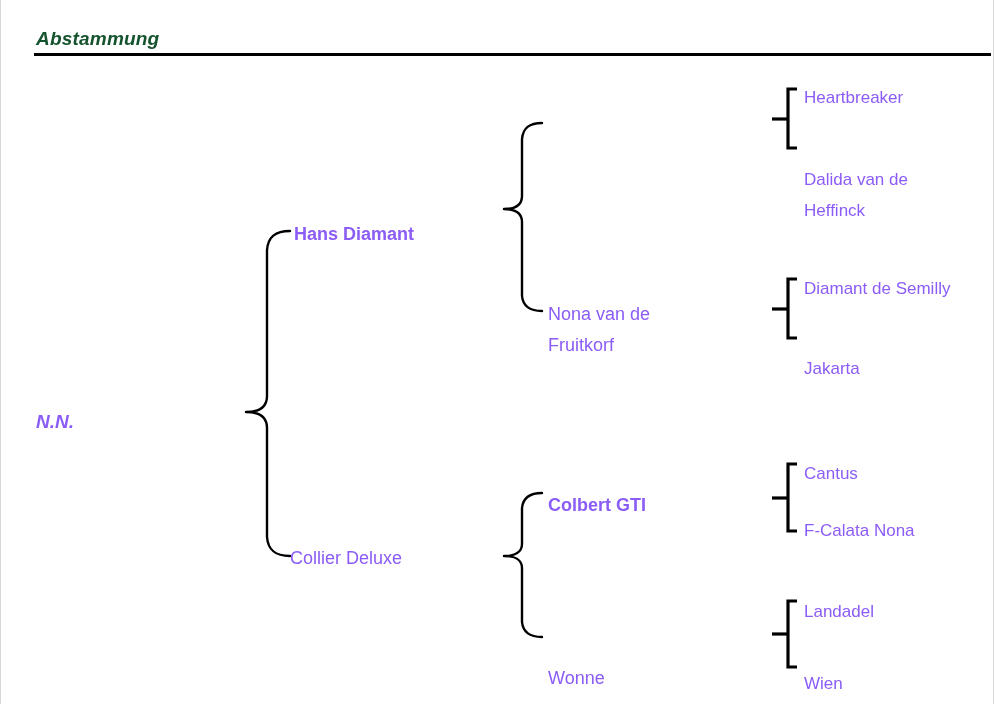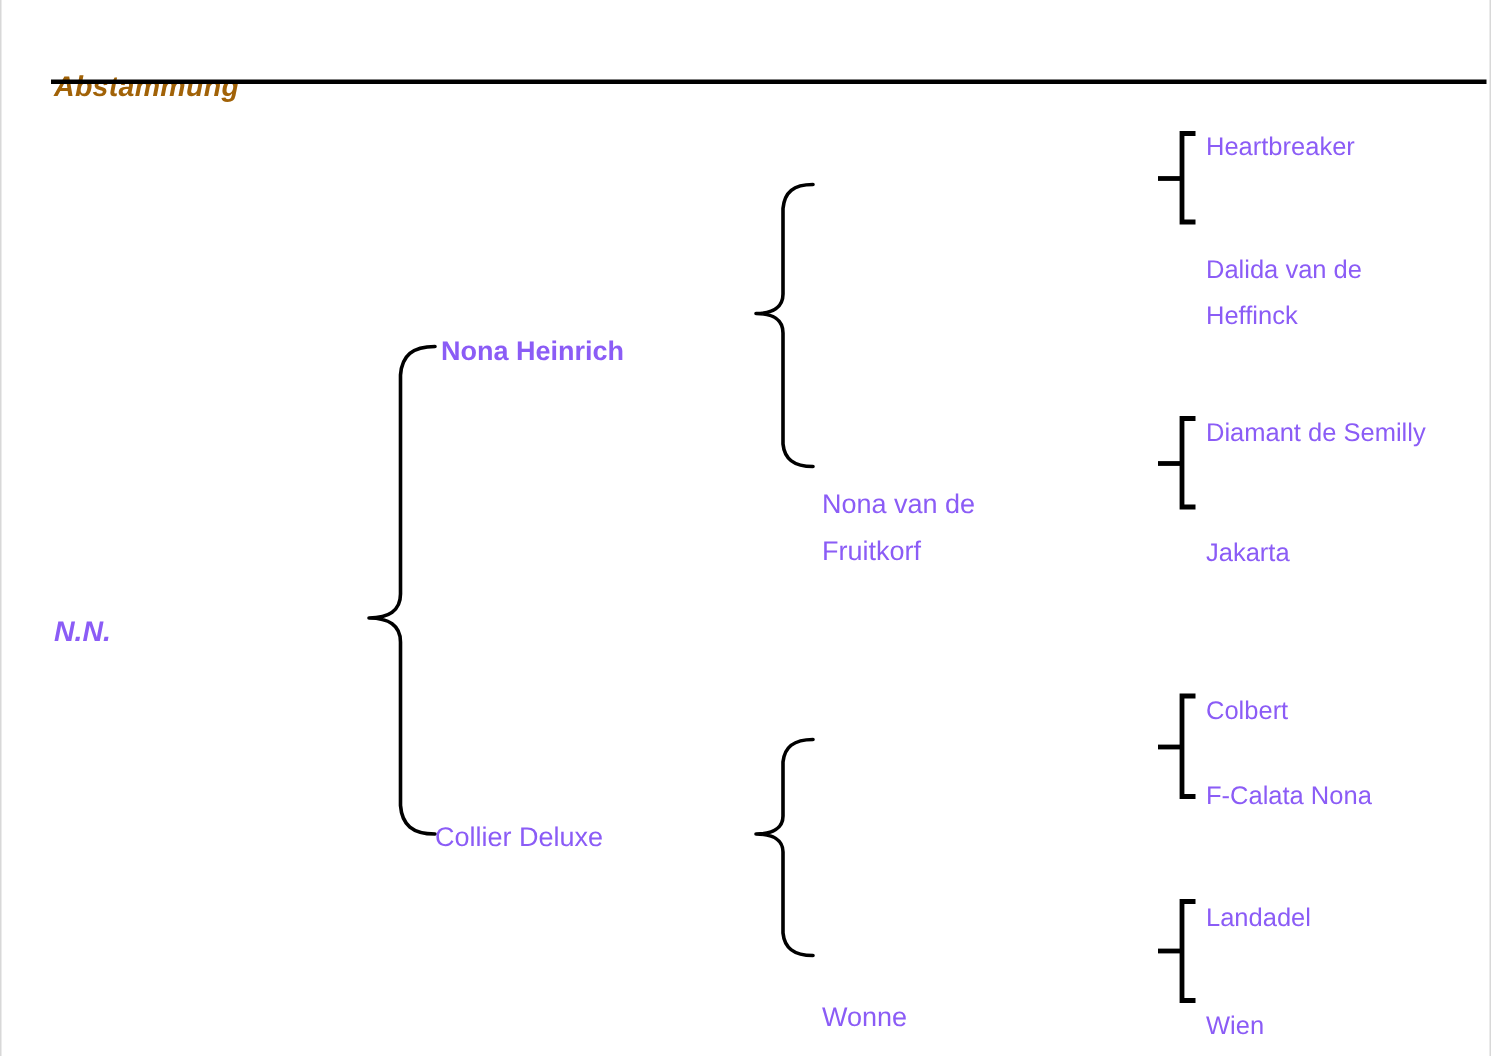--- a/index.html
+++ b/index.html
@@ -22,24 +22,23 @@
   }
 
   
   #header-title {
     position: absolute;
     left: 35px;
     top: 28px;
     font-size: 19px;
     font-weight: bold;
     font-style: italic;
-    color: #a16207;
+    color: #14532d;
     letter-spacing: 0.2px;
     white-space: nowrap;
-    margin-top: 20px;
   }
   #header-rule {
     position: absolute;
     left: 33px;
     top: 53px;
     width: 957px;
     height: 3px;
     background: #000000;
   }
 
@@ -133,30 +132,31 @@
 
       <g>
         <path d="M 796 601 L 787 601 L 787 667 L 796 667"></path>
         <path d="M 787 634 L 771 634"></path>
       </g>
     </g>
   </svg>
 
   <div class="node gen1" style="left:35px; top:406px;">N.N.</div>
 
-  <div class="node gen2 bold" style="left:293px; top:219px;">Nona Heinrich</div>
+  <div class="node gen2 bold" style="left:293px; top:219px;">Hans Diamant</div>
   <div class="node gen2" style="left:289px; top:543px;">Collier Deluxe</div>
 
-  <div class="node gen3" style="left:547px; top:299px;margin-top:22px;">Nona van de
+  <div class="node gen3" style="left:547px; top:299px;">Nona van de
 Fruitkorf</div>
+  <div class="node gen3 bold" style="left:547px; top:490px;">Colbert GTI</div>
   <div class="node gen3" style="left:547px; top:623px;margin-top:40px;">Wonne</div>
 
   <div class="node gen4" style="left:803px; top:82px;">Heartbreaker</div>
   <div class="node gen4" style="left:803px; top:164px;">Dalida van de
 Heffinck</div>
   <div class="node gen4" style="left:803px; top:273px;">Diamant de Semilly</div>
   <div class="node gen4" style="left:803px; top:353px;">Jakarta</div>
-  <div class="node gen4" style="left:803px; top:458px;">Colbert</div>
+  <div class="node gen4" style="left:803px; top:458px;">Cantus</div>
   <div class="node gen4" style="left:803px; top:515px;">F-Calata Nona</div>
   <div class="node gen4 bold" style="left:803px; top:596px;">Landadel</div>
   <div class="node gen4" style="left:803px; top:648px;margin-top:20px;">Wien</div>
 
 </div>
 
 </body></html>

